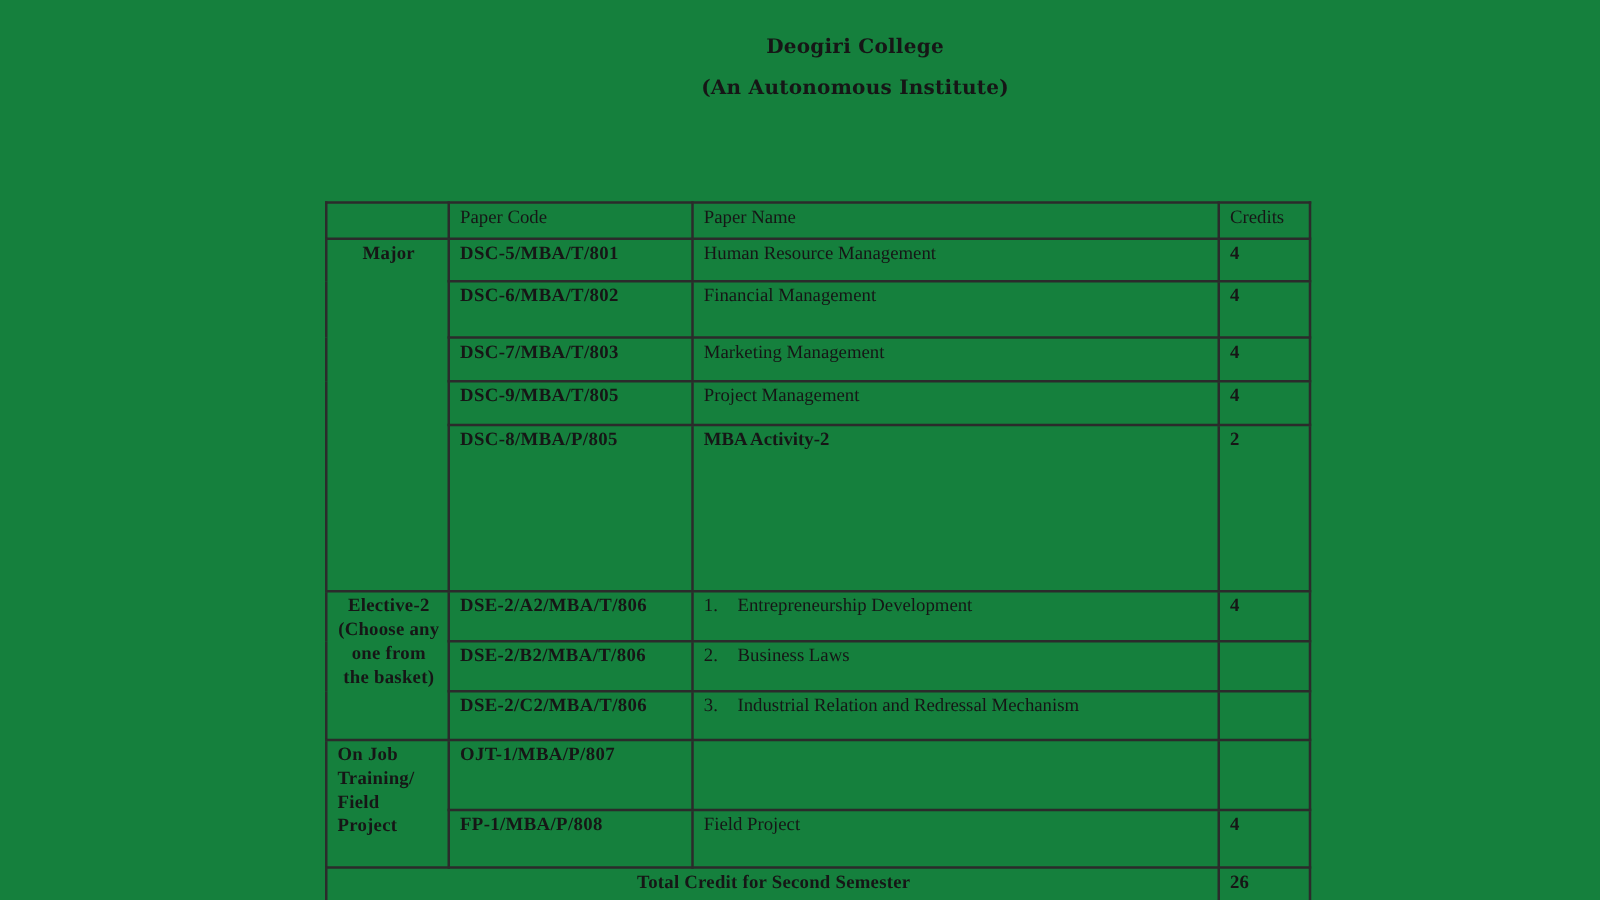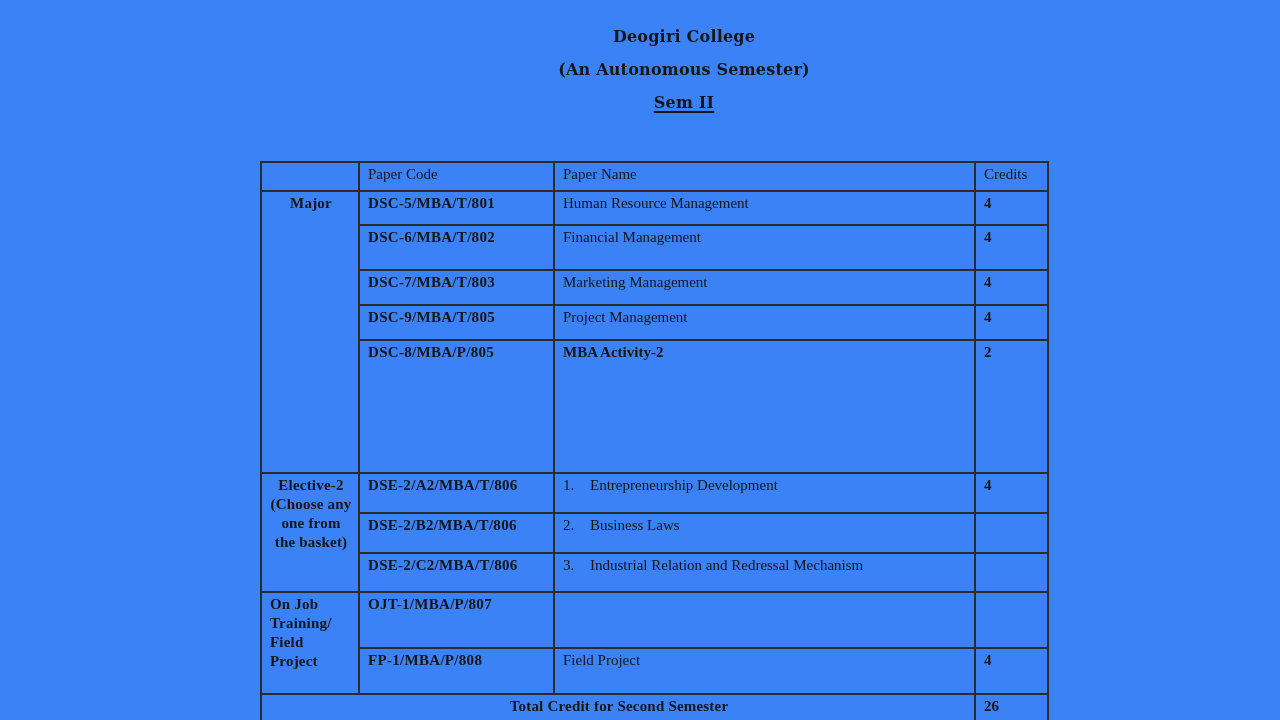--- a/index.html
+++ b/index.html
@@ -4,21 +4,21 @@
 <style>
   * { box-sizing: border-box; }
   html, body {
     margin: 0; padding: 0;
     width: 1280px; height: 720px;
     background: #ffffff;
     color: #161616;
     font-family: "DejaVu Serif", "Liberation Serif", serif;
     overflow: hidden;
   }
-  .page { position: relative; width: 1280px; height: 720px; background: #3b82f6; }
+  .page { position: relative; width: 1280px; height: 720px; background: #15803d; }
 
   
   .titles {
     padding-top: 27px;
     margin-left: 88px;       
     text-align: center;
   }
   .t-line {
     font-weight: bold;
     font-size: 16px;
@@ -78,24 +78,21 @@
     letter-spacing: 0.2px;
   }
 </style>
 </head>
 <body>
 
 <div class="page">
 
   <div class="titles">
     <div class="t-line">Deogiri College</div>
-    <div class="t-line">(An Autonomous Semester)</div>
-    <div class="t-line">
-      <span class="u">Sem II</span>
-    </div>
+    <div class="t-line">(An Autonomous Institute)</div>
   </div>
 
   <table class="doc-table">
     <colgroup>
       <col style="width:98px">
       <col style="width:195px">
       <col style="width:421px">
       <col style="width:73px">
     </colgroup>
 

